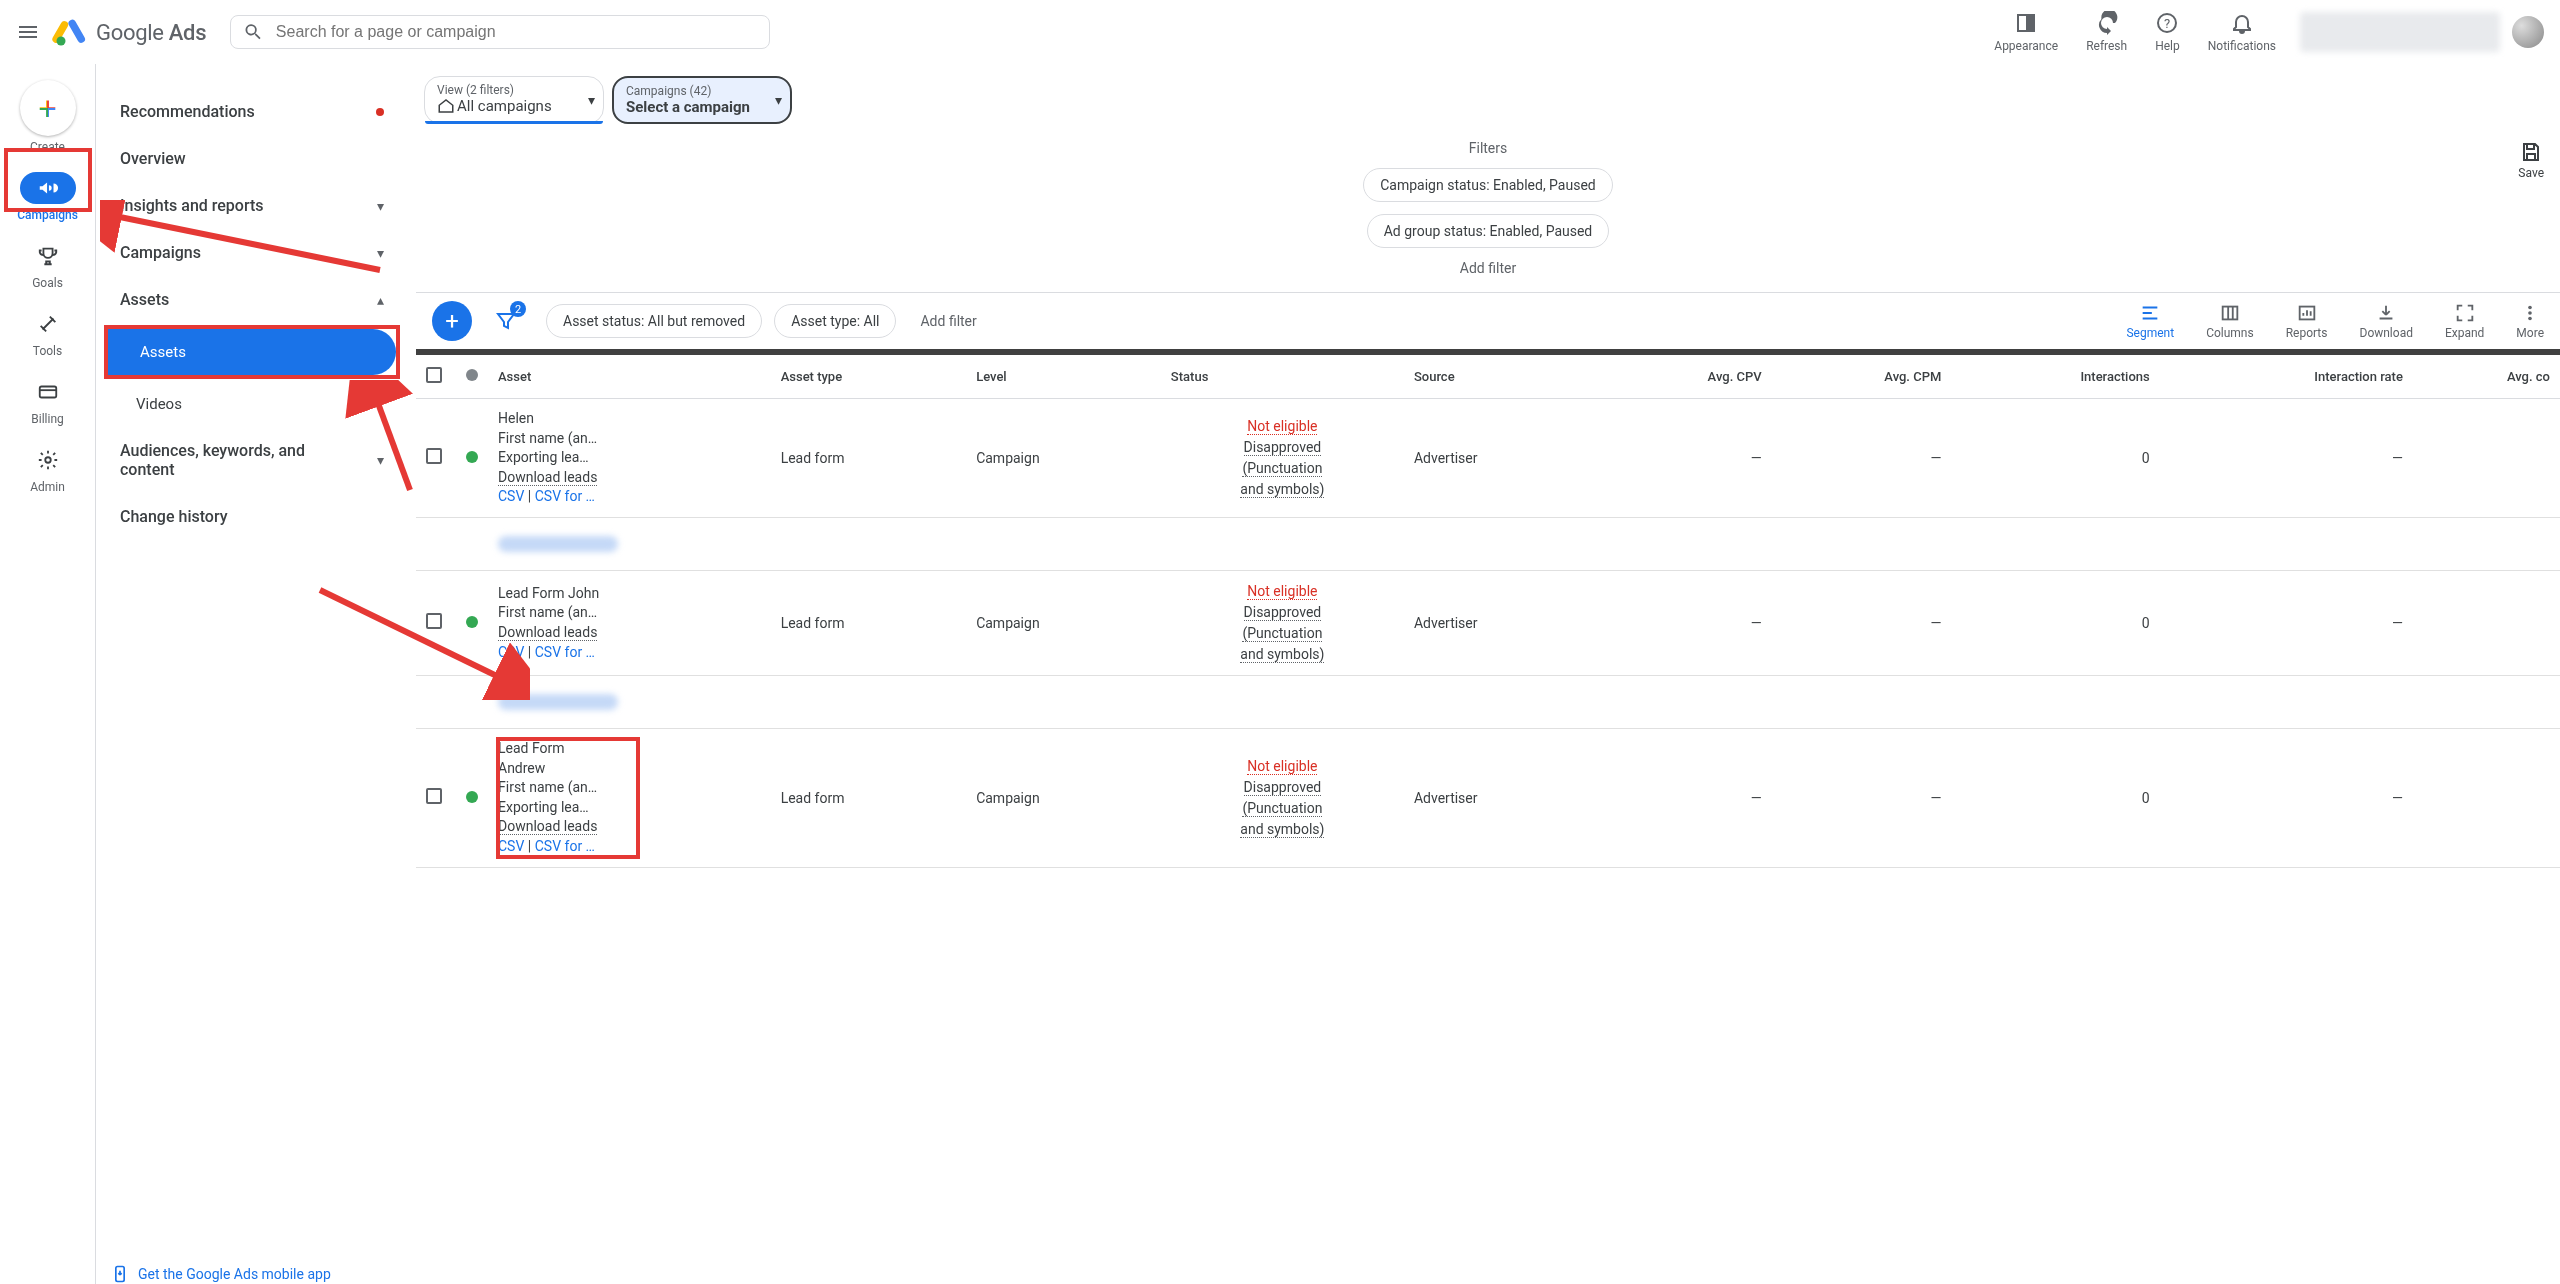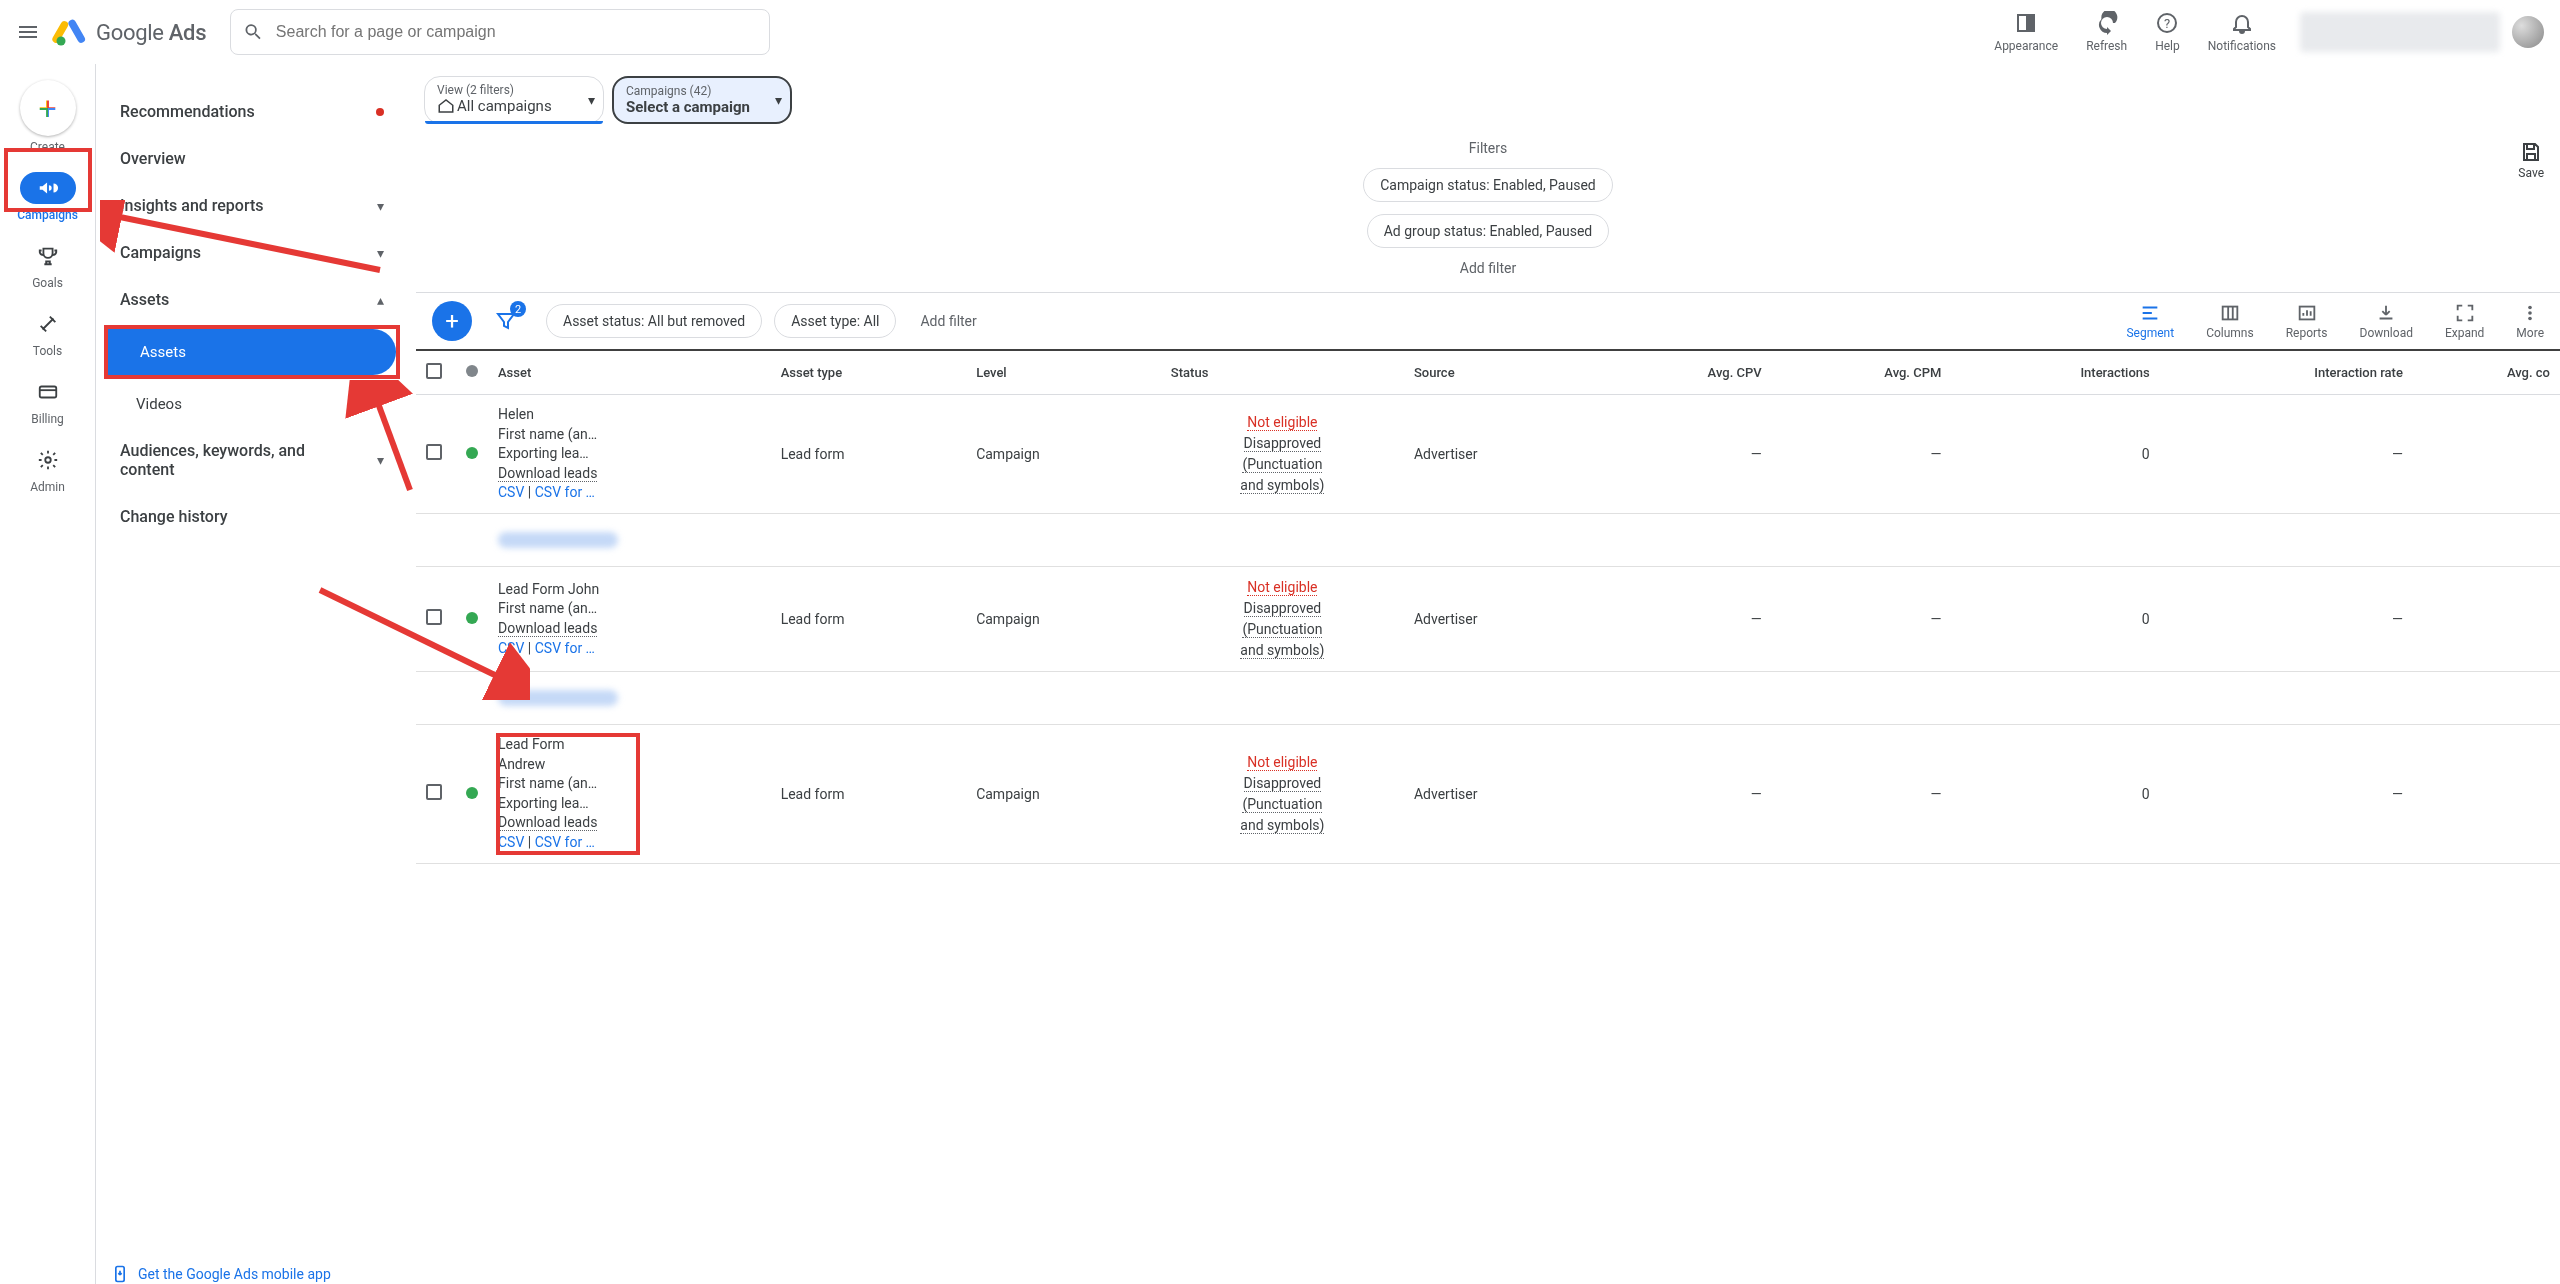--- a/index.html
+++ b/index.html
@@ -5,21 +5,21 @@
 * { box-sizing: border-box; margin: 0; padding: 0; }
 body { font-family: 'Google Sans', Roboto, Arial, sans-serif; font-size: 14px; color: #3c4043; background: #fff; overflow: hidden; }
 
 
 .topbar { display: flex; align-items: center; height: 64px; padding: 0 16px; gap: 12px; }
 .menu-icon { width: 24px; height: 24px; cursor: pointer; color: #5f6368; display:flex; align-items:center; justify-content:center; }
 .logo-block { display: flex; align-items: center; gap: 8px; margin-right: 12px; }
 .logo-svg { width: 36px; height: 36px; }
 .logo-text { font-size: 22px; color: #5f6368; letter-spacing: -0.3px; }
 .search-wrap { flex: 0 0 540px; }
-.search-box { display:flex; align-items:center; border:1px solid #dadce0; border-radius:8px; height:46px; padding:0 12px; gap:12px; background:#fff; }
+.search-box { display:flex; align-items:center; border:1px solid #dadce0; border-radius:8px; height:34px; padding:0 12px; gap:12px; background:#fff; }
 .search-box input { border:none; outline:none; font-size:16px; width:100%; background:transparent; color:#5f6368; }
 .top-spacer { flex:1; }
 .top-actions { display:flex; align-items:center; gap:28px; }
 .top-action { display:flex; flex-direction:column; align-items:center; gap:4px; cursor:pointer; color:#5f6368; }
 .top-action .lbl { font-size:12px; }
 .acct-block { width: 200px; height:40px; background:#e8eaed; border-radius:4px; filter: blur(3px); margin-left:12px; }
 .avatar { width:32px; height:32px; border-radius:50%; background: radial-gradient(circle at 30% 30%, #ddd, #888); }
 
 
 .body-grid { display:grid; grid-template-columns: 96px 312px 1fr; height: calc(100vh - 64px); }
@@ -66,21 +66,21 @@
 .toolbar { display:flex; align-items:center; padding:8px 16px; border-top:1px solid #dadce0; }
 .fab { width:40px; height:40px; border-radius:50%; background:#1a73e8; color:#fff; display:flex; align-items:center; justify-content:center; font-size:24px; cursor:pointer; margin-right:18px; }
 .filter-icon { position:relative; color:#1a73e8; cursor:pointer; margin-right:24px; display:flex; align-items:center; justify-content:center; width:32px; height:32px; }
 .filter-badge { position:absolute; top:-4px; right:-4px; background:#1a73e8; color:#fff; font-size:11px; width:16px; height:16px; border-radius:50%; display:flex; align-items:center; justify-content:center; }
 .tool-spacer { flex:1; }
 .tool-actions { display:flex; gap:32px;align-items:center; }
 .tool-act { display:flex; flex-direction:column; align-items:center; gap:2px; cursor:pointer; font-size:12px; color:#5f6368; }
 .tool-act.active { color:#1a73e8; }
 
 
-.table-wrap { flex:1; overflow:auto; border-top:2px solid #404040; }
+.table-wrap { flex:1; overflow:auto; border-top:6px solid #404040; }
 table { border-collapse:collapse; width:100%; min-width:1150px; }
 th { text-align:left; padding:12px 10px; font-weight:500; font-size:13px; border-bottom:1px solid #dadce0; white-space:nowrap; }
 th.num, td.num { text-align:right; }
 td { padding:10px; font-size:14px; border-bottom:1px solid #e0e0e0; vertical-align:middle; }
 .cb { width:16px; height:16px; border:2px solid #5f6368; border-radius:2px; display:inline-block; }
 .sdot { width:12px; height:12px; border-radius:50%; display:inline-block; }
 .sdot.green { background:#34a853; }
 .sdot.gray { background:#80868b; }
 .asset-cell { line-height:1.4; max-width:140px; }
 .asset-cell .ln { white-space:nowrap; overflow:hidden; text-overflow:ellipsis; }

